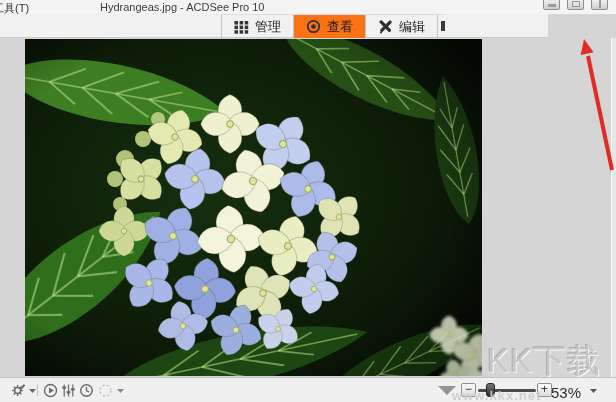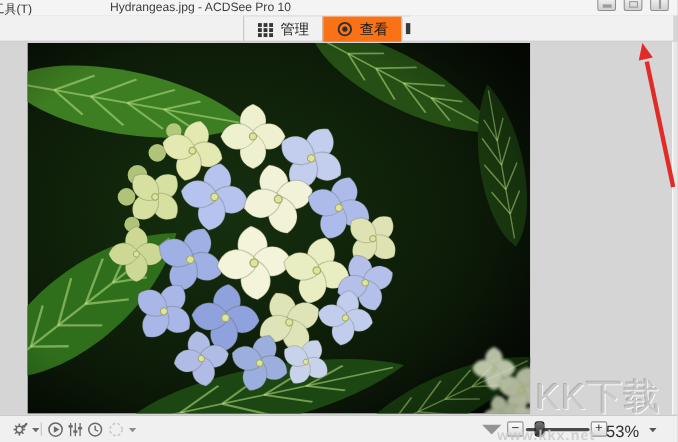--- a/index.html
+++ b/index.html
@@ -11,21 +11,21 @@
   
   .titlebar{position:absolute;left:0;top:0;width:616px;height:14px;background:#f4f4f4;z-index:5;}
   .menu-tools{position:absolute;left:-7px;top:1px;font-size:11px;color:#333;white-space:nowrap;}
   .win-title{position:absolute;left:100px;right:100px;top:1px;text-align:left;font-size:11px;color:#3c3c3c;white-space:nowrap;}
   .win-btn{position:absolute;top:-6px;width:17px;height:16px;box-sizing:border-box;
     background:linear-gradient(#ffffff,#cfcfcf);border:1px solid #8f8f8f;border-radius:2px;}
   .win-btn .g-min{position:absolute;left:4px;bottom:2px;width:8px;height:3px;background:#9a9a9a;}
   .win-btn .g-max{position:absolute;left:4px;bottom:2px;width:8px;height:6px;border:1px solid #9a9a9a;box-sizing:border-box;}
   .win-btn .g-close{position:absolute;left:7px;bottom:1px;width:2px;height:8px;background:#9a9a9a;}
   
-  .tabbar{position:absolute;left:0;top:14px;width:612px;height:24px;background:#f1f1f1;
+  .tabbar{position:absolute;left:0;top:14px;width:548px;height:24px;background:#f1f1f1;
     border-bottom:1px solid #c9c9c9;box-sizing:border-box;z-index:5;}
   .tabs{position:absolute;left:221px;top:0;height:23px;display:flex;border-top:1px solid #dcdcdc;}
   .tab{display:flex;align-items:center;gap:6px;padding:0 12px;border-left:1px solid #c6c6c6;
     font-size:13px;color:#1b1b1b;cursor:default;}
   .tab.selected{background:#f97316;}
   .tab-sliver{width:7px;border-left:1px solid #c6c6c6;position:relative;}
   .tab-sliver .frag{position:absolute;left:3px;top:6px;width:4px;height:10px;background:#3a3a3a;}
   .ticon{width:15px;height:15px;display:block;}
   
   .viewer{position:absolute;left:0;top:38px;width:616px;height:339px;background:#d5d5d5;z-index:1;}
@@ -88,20 +88,30 @@
         </g>
       </svg>
       <span>管理</span>
     </div>
     <div class="tab selected">
       <svg class="ticon" viewBox="0 0 15 15">
         <circle cx="7.5" cy="7.5" r="5.7" fill="none" stroke="#2e2e2e" stroke-width="1.7"></circle>
         <circle cx="7.5" cy="7.5" r="2.3" fill="#2e2e2e"></circle>
       </svg>
       <span>查看</span>
+    </div>
+    <div class="tab">
+      <svg class="ticon" viewBox="0 0 15 15">
+        <g fill="#2e2e2e">
+          <rect x="6" y="-0.5" width="3.2" height="15" rx="1.6" transform="rotate(45 7.5 7.5)"></rect>
+          <rect x="6" y="-0.5" width="3.2" height="15" rx="1.6" transform="rotate(-45 7.5 7.5)"></rect>
+          <circle cx="3" cy="13.4" r="1"></circle>
+        </g>
+      </svg>
+      <span>编辑</span>
     </div>
     <div class="tab-sliver">
         <div class="frag"></div>
       </div>
   </div>
 </div>
 
 <div class="viewer">
   <svg class="photo" viewBox="0 0 457 337" preserveAspectRatio="none">
     <defs>

